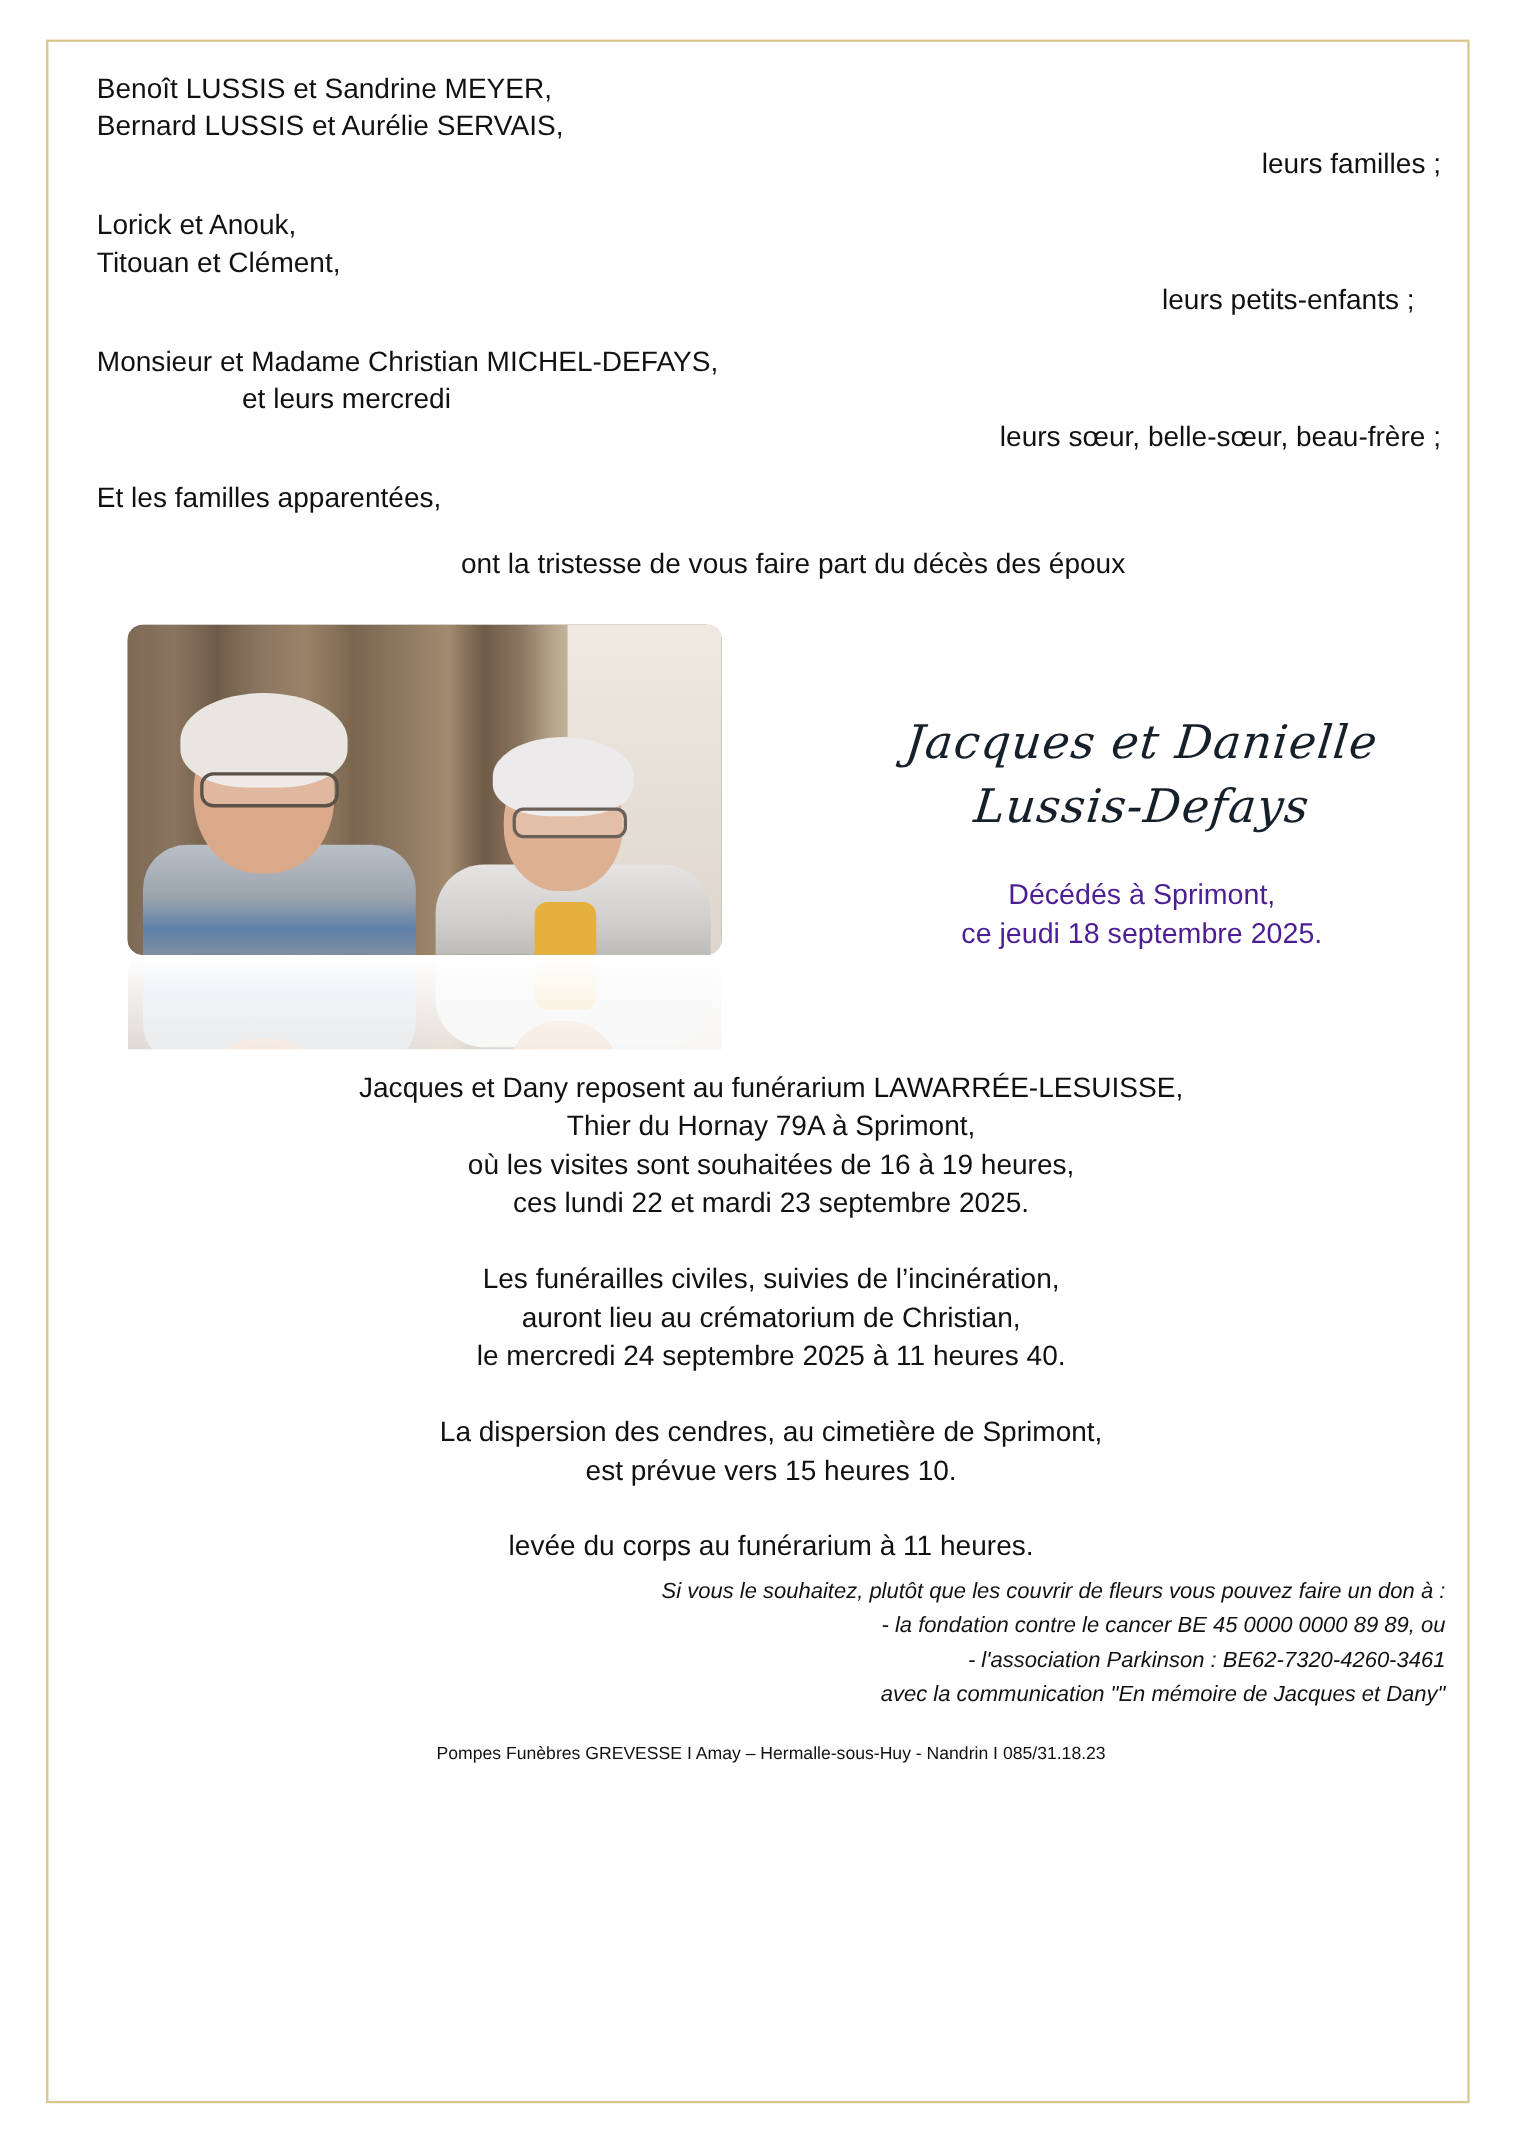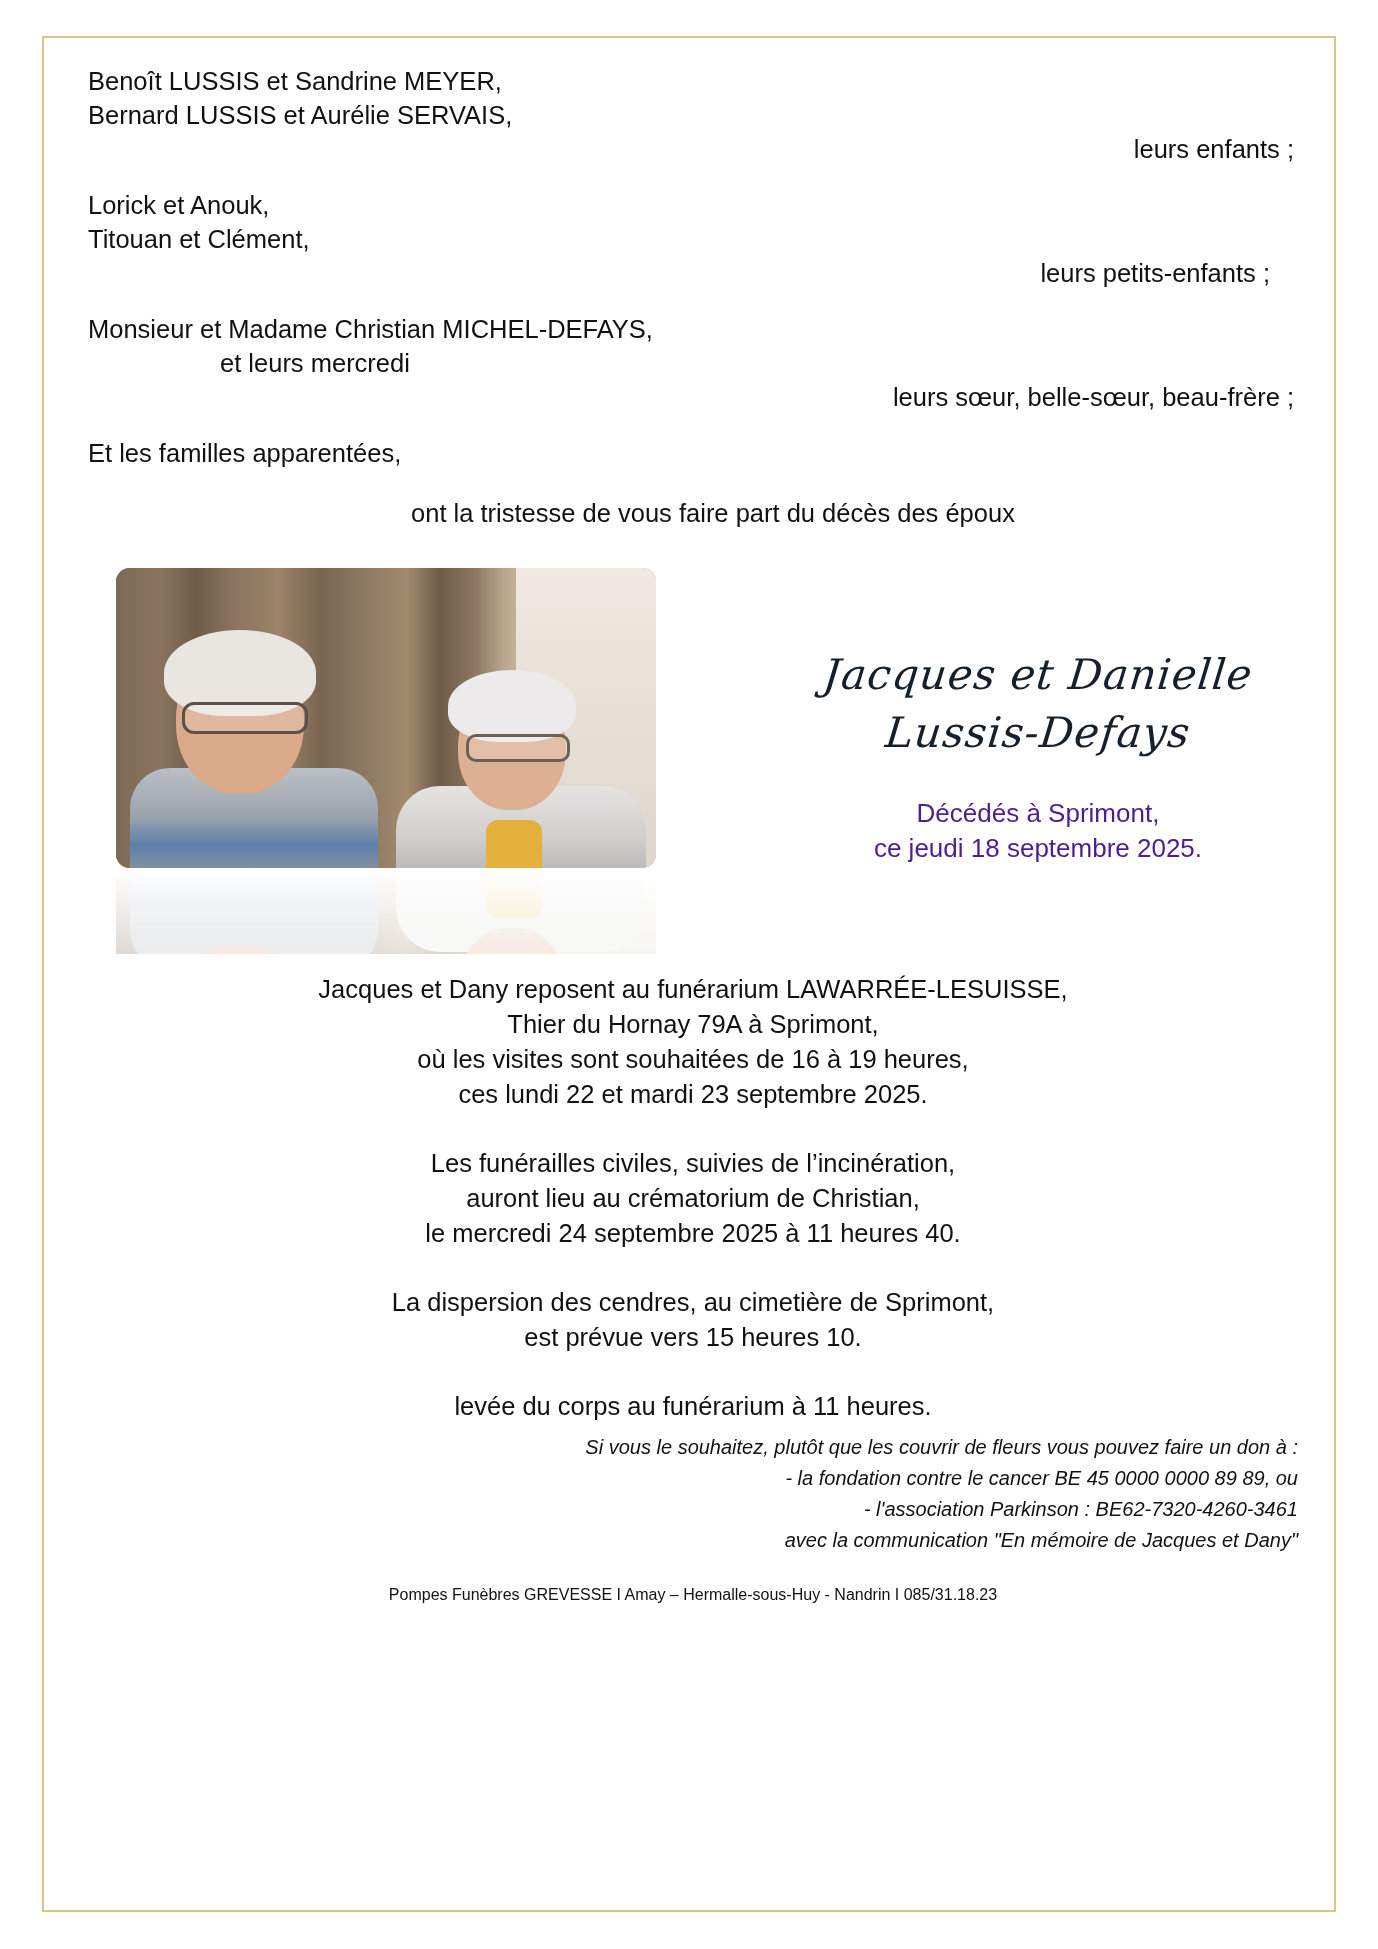--- a/index.html
+++ b/index.html
@@ -24,21 +24,21 @@
     border: 2px solid #d9c48a;
     box-sizing: border-box;
     background: #ffffff;
   }
   .inner {
     position: absolute;
     left: 0;
     top: 0;
     right: 0;
     bottom: 0;
-    padding: 26px 36px 10px 44px;
+    padding: 26px 20px 10px 44px;
     box-sizing: border-box;
   }
 
   
   .fam {
     font-size: 25.5px;
     line-height: 34px;
     color: #111;
   }
   .fam .line { white-space: pre; }
@@ -226,21 +226,21 @@
 </style>
 </head>
 <body>
 
 <div class="card">
   <div class="inner">
 
     <div class="fam">
       <div class="line">Benoît LUSSIS et Sandrine MEYER,</div>
       <div class="line">Bernard LUSSIS et Aurélie SERVAIS,</div>
-      <div class="right">leurs enfants ;</div>
+      <div class="right">leurs familles ;</div>
 
       <div class="gap-sm"></div>
 
       <div class="line">Lorick et Anouk,</div>
       <div class="line">Titouan et Clément,</div>
       <div class="right" style="padding-right:28px">leurs petits-enfants ;</div>
 
       <div class="gap-sm"></div>
 
       <div class="line">Monsieur et Madame Christian MICHEL-DEFAYS,</div>

